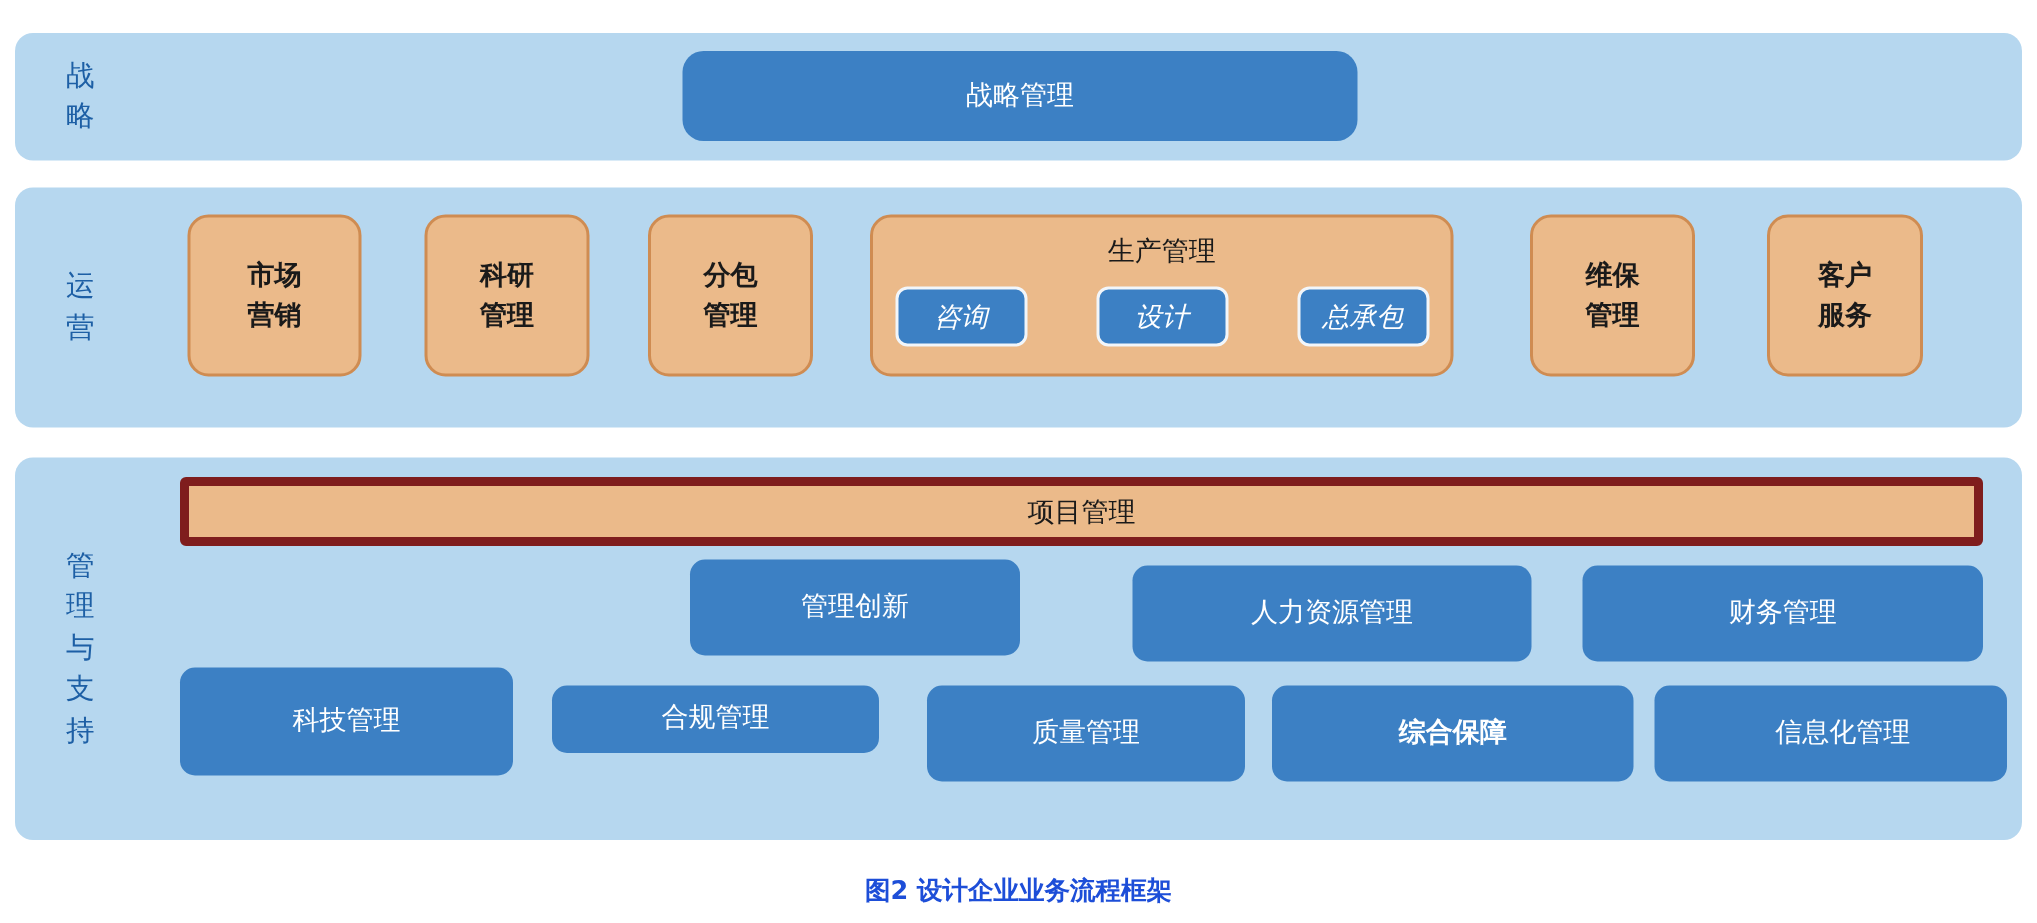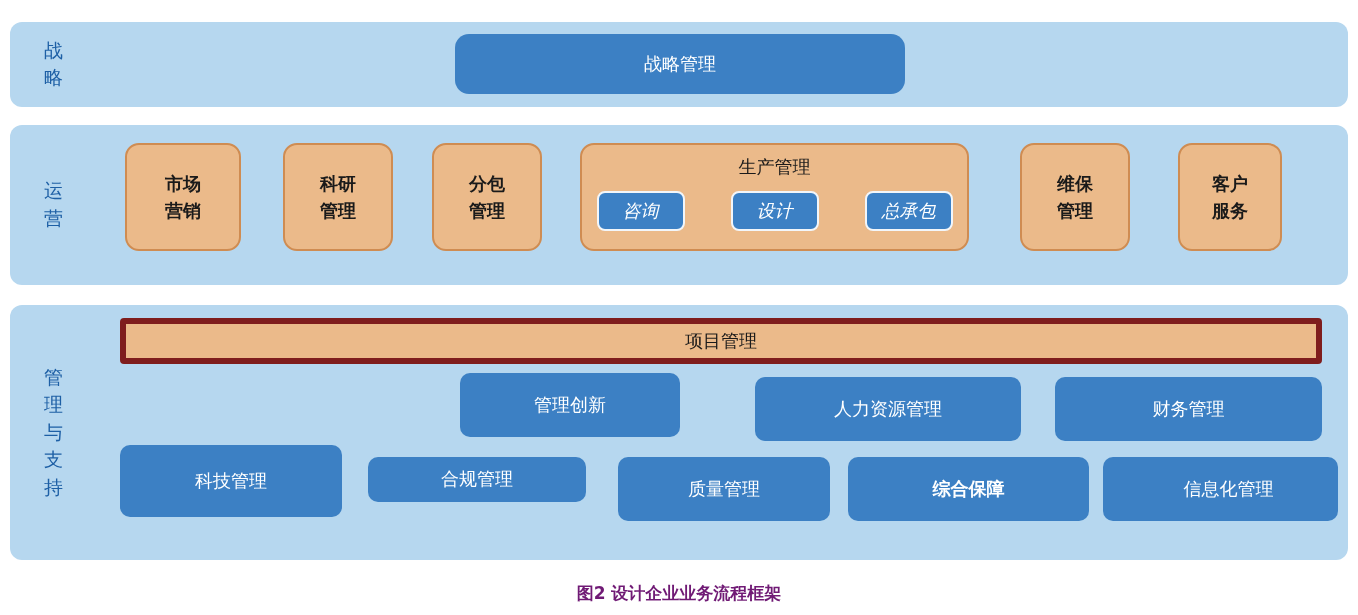--- a/index.html
+++ b/index.html
@@ -47,21 +47,21 @@
     font-size:18px;box-sizing:border-box;
   }
   .project-bar{
     position:absolute;background:#ebba8a;border:6px solid #7f1d1d;
     border-radius:4px;box-sizing:border-box;
     display:flex;align-items:center;justify-content:center;
     font-size:18px;color:#1a1a1a;
   }
   .caption{
     position:absolute;left:0;top:582px;width:1358px;text-align:center;
-    font-size:17px;color:#701a75;font-weight:600;
+    font-size:17px;color:#1d4ed8;font-weight:600;
   }
 </style>
 </head>
 <body>
 
 <div class="band" style="top:22px;height:85px;">
   <div class="band-label">战
 略</div>
   <div class="blue-box" style="left:445px;top:12px;width:450px;height:60px;border-radius:14px;">战略管理</div>
 </div>

